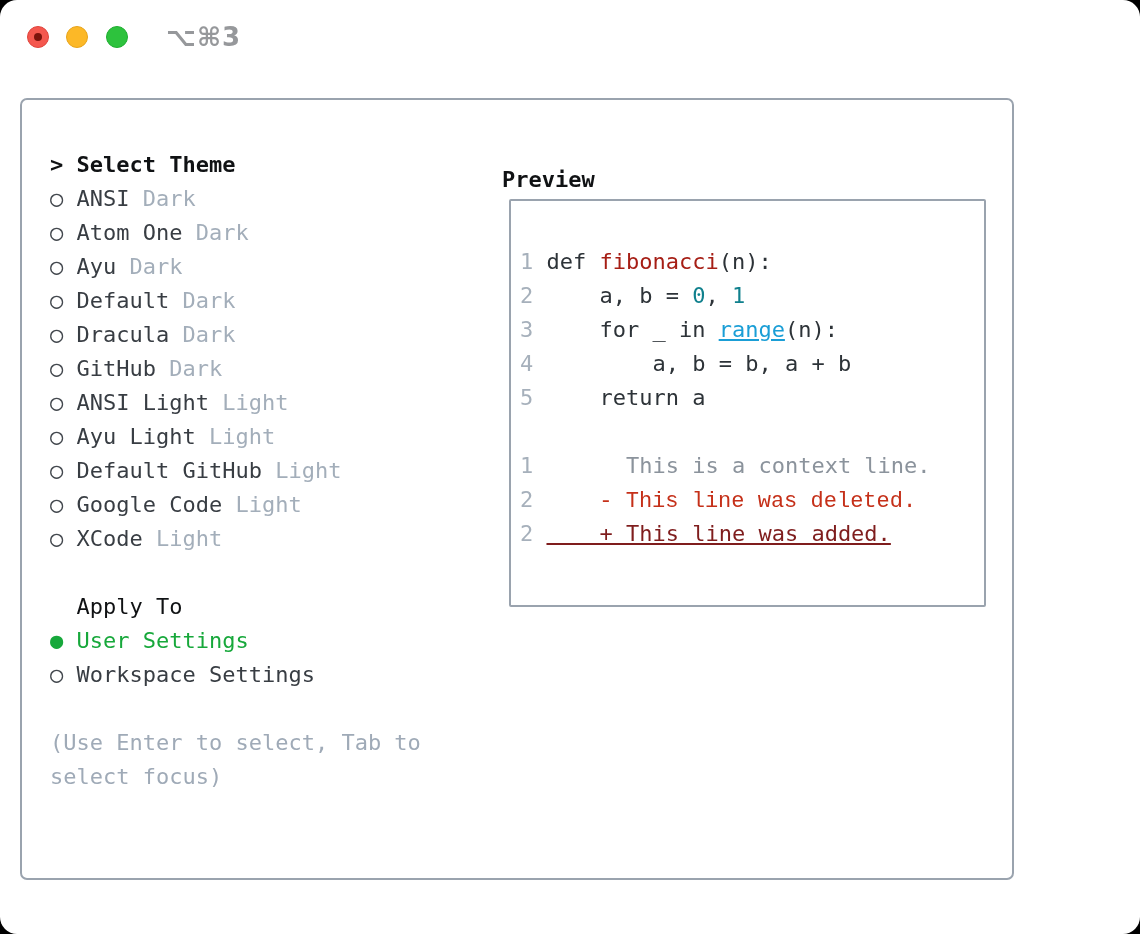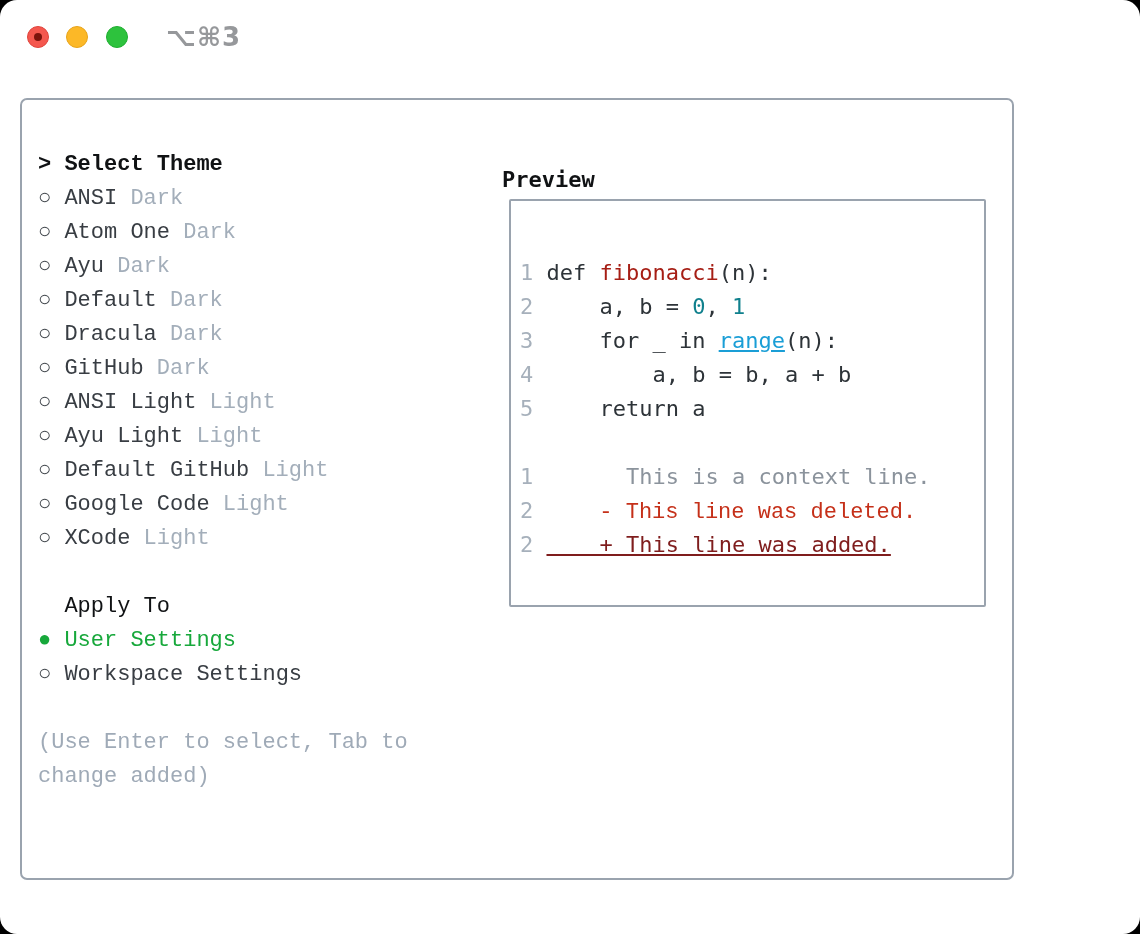--- a/index.html
+++ b/index.html
@@ -17,36 +17,36 @@
     font-family:"DejaVu Sans",sans-serif;font-size:26px;font-weight:600;color:#96989b;letter-spacing:1px;}
 
   
   .panel{position:absolute;left:20px;top:98px;width:994px;height:782px;box-sizing:border-box;
     border:2px solid #9aa3ae;border-radius:7px;background:#fff;}
 
   .row{height:34px;line-height:34px;font-size:22px;white-space:pre;}
   .spacer{height:34px;}
 
   
-  .left-col{position:absolute;left:16px;top:48px;width:445px;font-family:Liberation Mono, monospace;}
+  .left-col{position:absolute;left:28px;top:48px;width:445px;}
   .prompt,.section-header{color:#101214;font-weight:bold;}
   .prompt{margin-right:1ch;}
   .marker{color:#43484e;margin-right:1ch;}
   .tname{color:#383d43;}
   .variant{color:#a3aeba;margin-left:1ch;}
   .theme-row.selected .marker,.theme-row.selected .tname{color:#17a83b;}
   .apply-header{color:#101214;padding-left:2ch;}
   .opt-label{color:#383d43;}
   .opt-row.selected .marker,.opt-row.selected .opt-label{color:#17a83b;}
   .hint{color:#9faab7;}
 
   
   .preview-title{position:absolute;left:480px;top:63px;font-weight:bold;color:#101214;}
   .preview-box{position:absolute;left:487px;top:99px;width:477px;height:408px;box-sizing:border-box;
-    border:2px solid #9aa3ae;border-radius:2px;background:#fff;padding:55px 0 0 9px;overflow:hidden;}
+    border:2px solid #9aa3ae;border-radius:2px;background:#fff;padding:44px 0 0 9px;overflow:hidden;}
   .cl{margin:0;height:34px;line-height:34px;font-size:22px;font-family:"DejaVu Sans Mono",monospace;white-space:pre;}
   .ln{color:#a6b0bb;margin-right:1ch;}
   .tk-plain{color:#2d3338;}
   .tk-func{color:#a61e15;}
   .tk-num{color:#10808d;}
   .tk-builtin{color:#1a9ed6;text-decoration:underline;}
   .diff-context{color:#8b939c;}
   .diff-deleted{color:#c53019;font-family:Liberation Mono, monospace;}
   .diff-added{color:#7f1d1d;text-decoration:underline;}
 </style>
@@ -83,21 +83,21 @@
 
       <div class="spacer"></div>
 
       <div class="row apply-header">Apply To</div>
       <div class="row opt-row selected"><span class="marker">●</span><span class="opt-label">User Settings</span></div>
       <div class="row opt-row"><span class="marker">○</span><span class="opt-label">Workspace Settings</span></div>
 
       <div class="spacer"></div>
 
       <div class="row hint">(Use Enter to select, Tab to</div>
-      <div class="row hint">change added)</div>
+      <div class="row hint">select focus)</div>
     </div>
 
     <div class="row preview-title">Preview</div>
 
     <div class="preview-box">
       <pre class="cl"><span class="ln">1</span><span class="tk-plain">def </span><span class="tk-func">fibonacci</span><span class="tk-plain">(n):</span></pre>
       <pre class="cl"><span class="ln">2</span><span class="tk-plain">    a, b = </span><span class="tk-num">0</span><span class="tk-plain">, </span><span class="tk-num">1</span></pre>
       <pre class="cl"><span class="ln">3</span><span class="tk-plain">    for _ in </span><span class="tk-builtin">range</span><span class="tk-plain">(n):</span></pre>
       <pre class="cl"><span class="ln">4</span><span class="tk-plain">        a, b = b, a + b</span></pre>
       <pre class="cl"><span class="ln">5</span><span class="tk-plain">    return a</span></pre>

